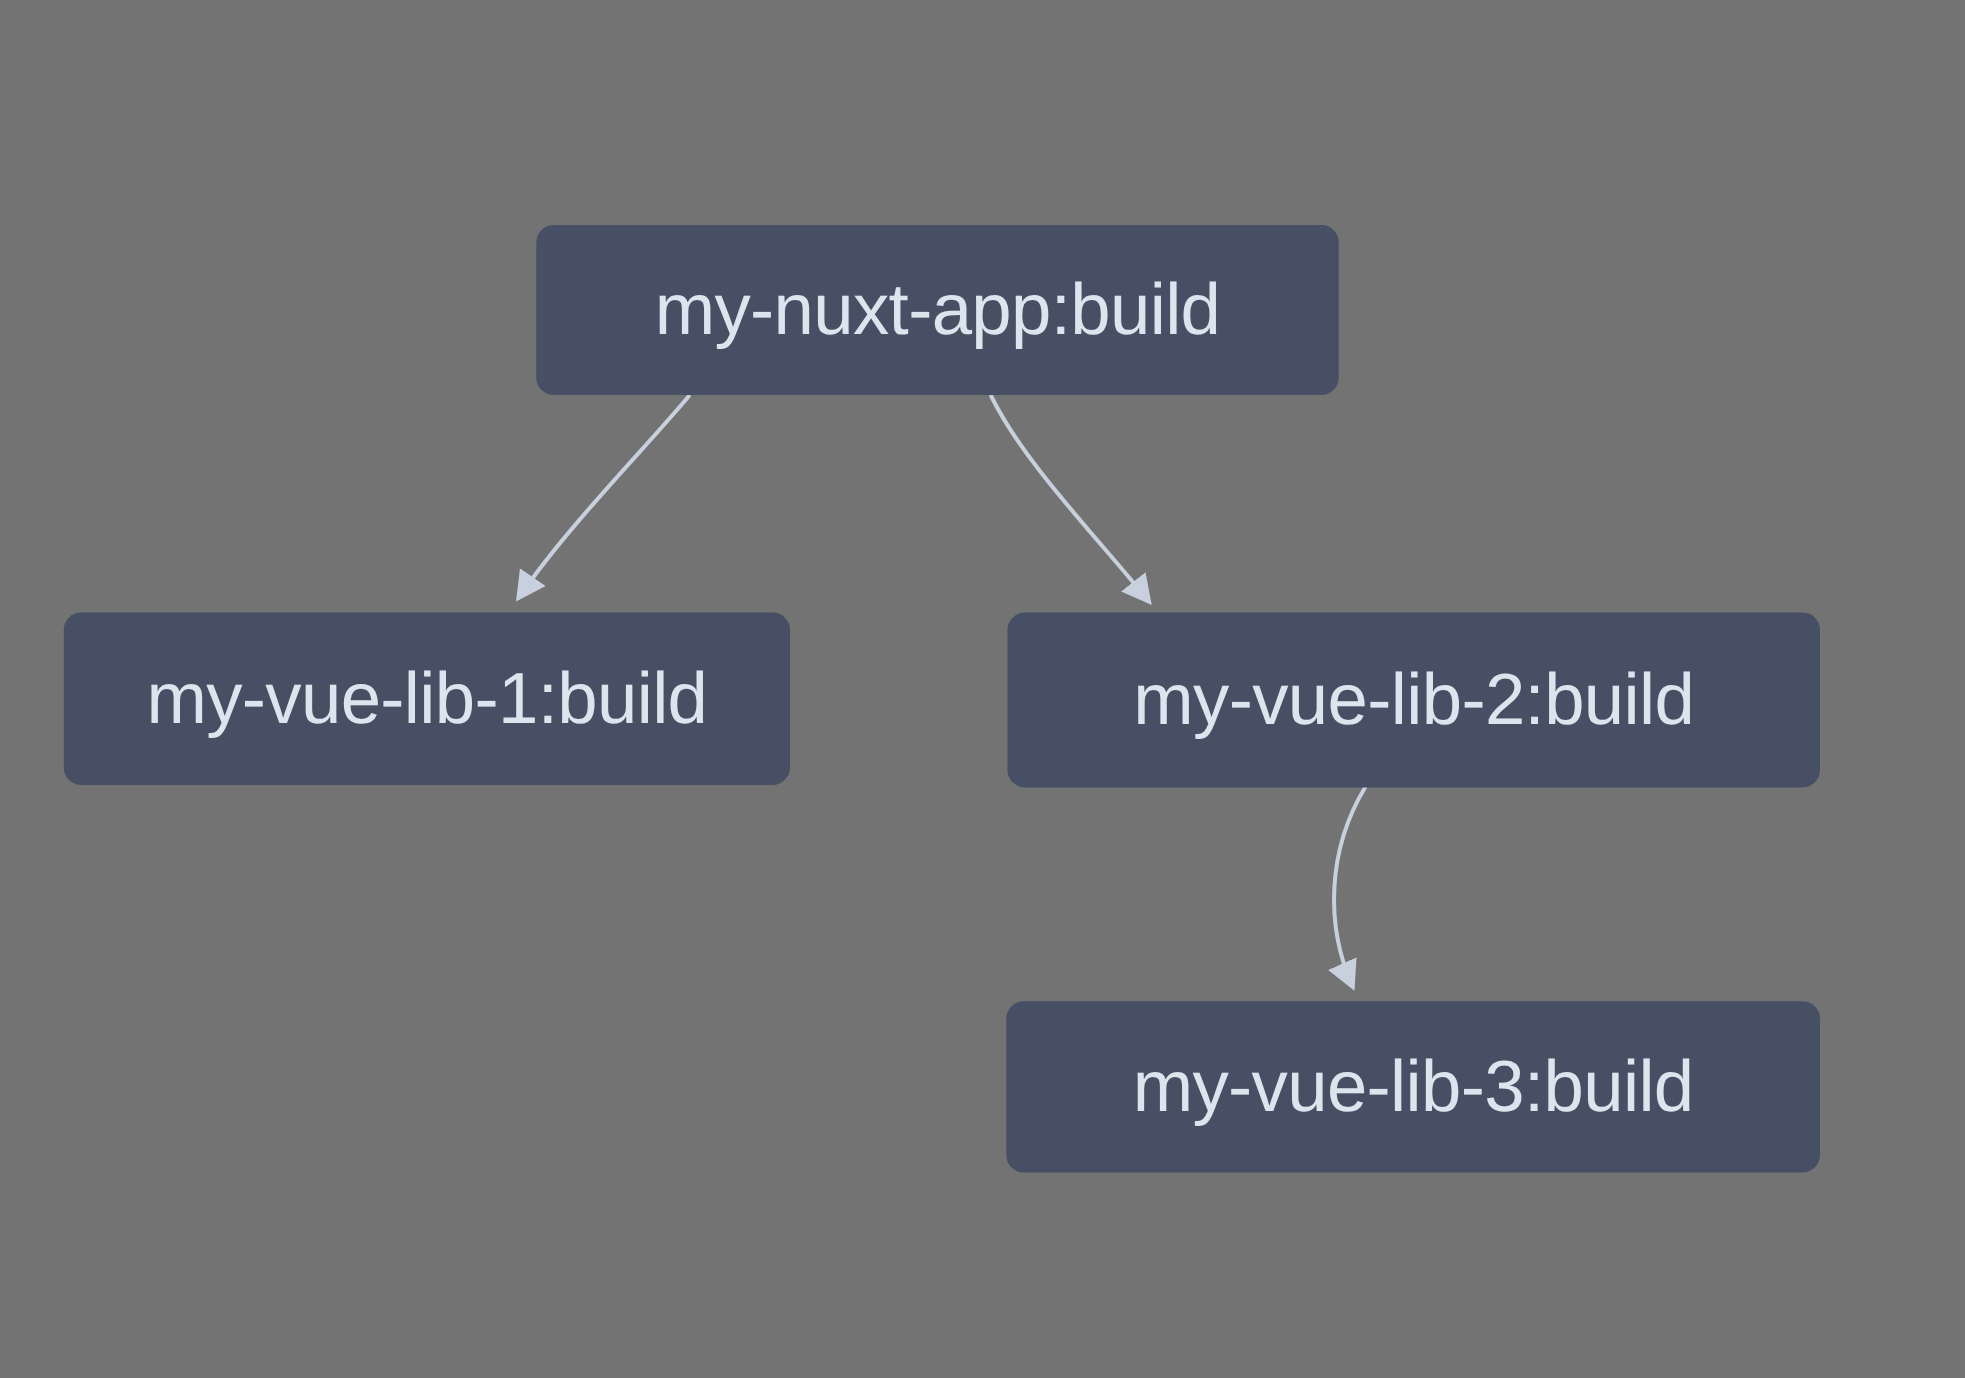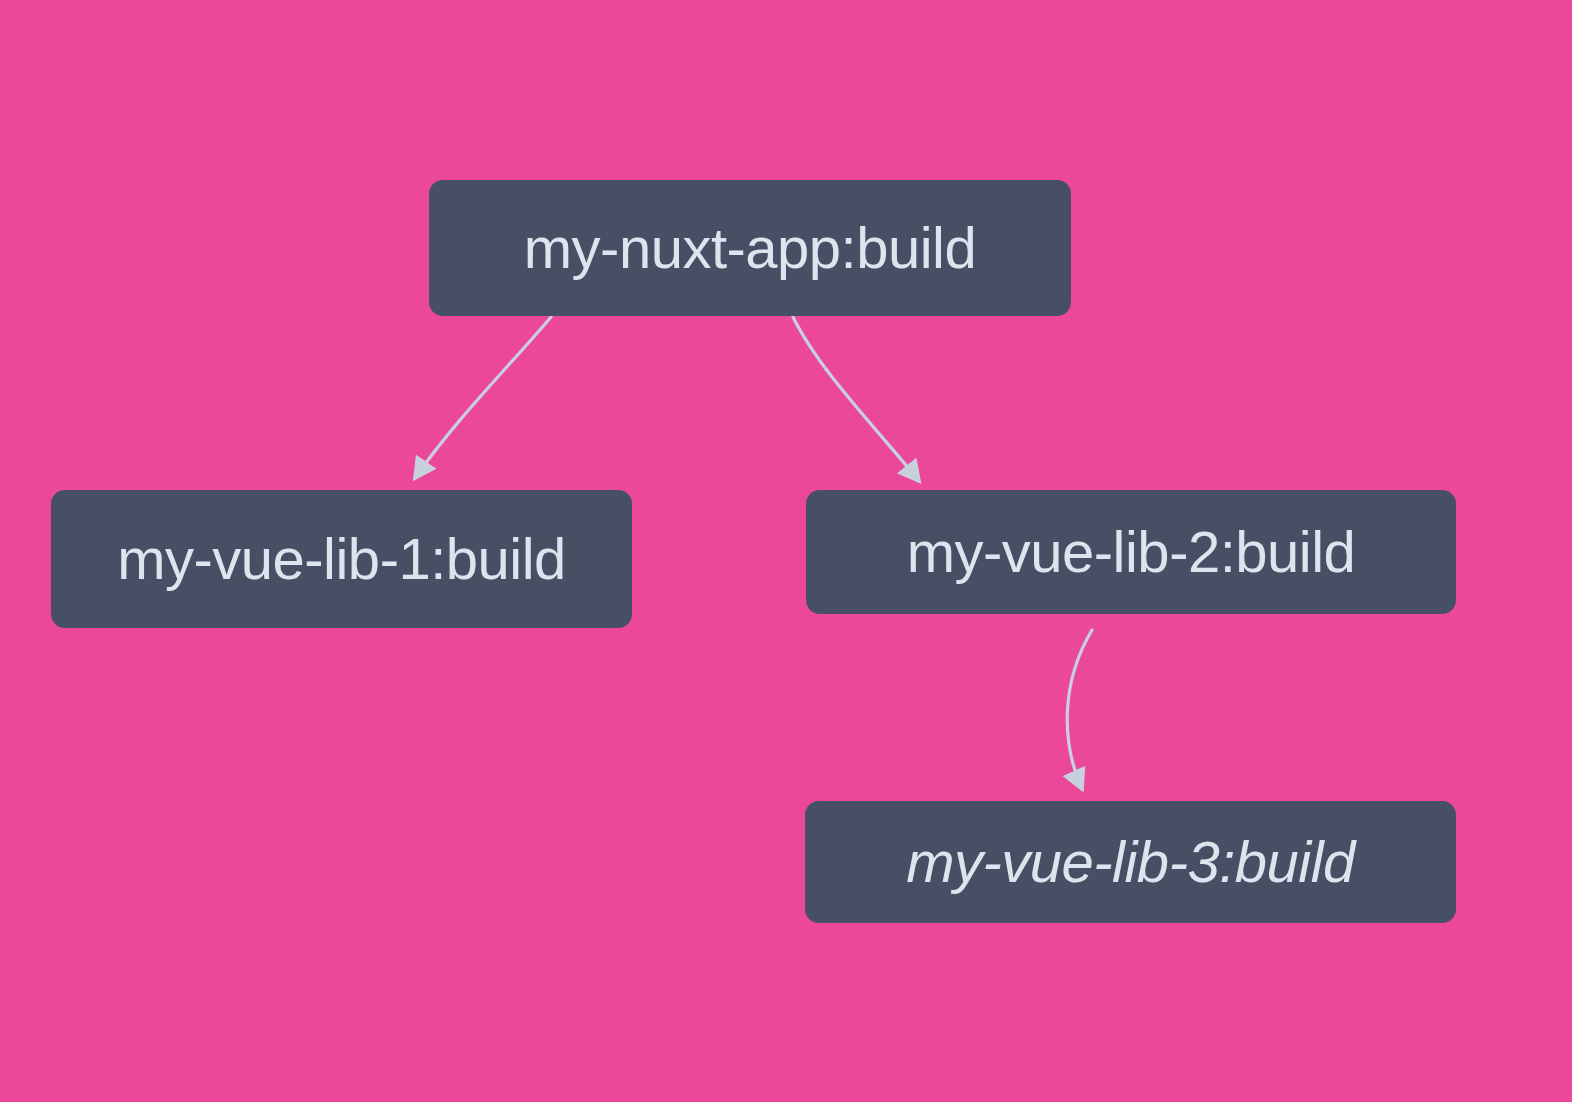--- a/index.html
+++ b/index.html
@@ -5,21 +5,21 @@
 <style>
   html, body {
     margin: 0;
     padding: 0;
     background: #0f1521;
   }
   #canvas {
     position: relative;
     width: 1572px;
     height: 1102px;
-    background: #ec4899;
+    background: #737373;
     overflow: hidden;
     font-family: "Liberation Sans", sans-serif;
   }
   #edge-layer {
     position: absolute;
     left: 0;
     top: 0;
     width: 1572px;
     height: 1102px;
     pointer-events: none;
@@ -40,22 +40,22 @@
     font-size: 58px;
     font-weight: 400;
     line-height: 1;
     letter-spacing: -0.5px;
     white-space: nowrap;
     user-select: none;
   }
   
   #node-root  { left: 429px; top: 180px; width: 642px; height: 136px; }
   #node-lib1  { left: 51px;  top: 490px; width: 581px; height: 138px; }
-  #node-lib2  { left: 806px; top: 490px; width: 650px; height: 124px; }
-  #node-lib3  { left: 805px; top: 801px; width: 651px; height: 122px; font-style: italic; }
+  #node-lib2  { left: 806px; top: 490px; width: 650px; height: 140px; }
+  #node-lib3  { left: 805px; top: 801px; width: 651px; height: 137px; }
 </style>
 </head>
 <body>
 
 <div id="canvas">
 
   <svg id="edge-layer" viewBox="0 0 1572 1102" width="1572" height="1102" xmlns="http://www.w3.org/2000/svg">
     <defs>
       <marker id="arrowhead" markerWidth="9" markerHeight="9" refX="6.2" refY="4.5" orient="auto" markerUnits="strokeWidth">
         <path d="M 0 0.6 L 7.4 4.5 L 0 8.4 Z" fill="#c8d0de"></path>

